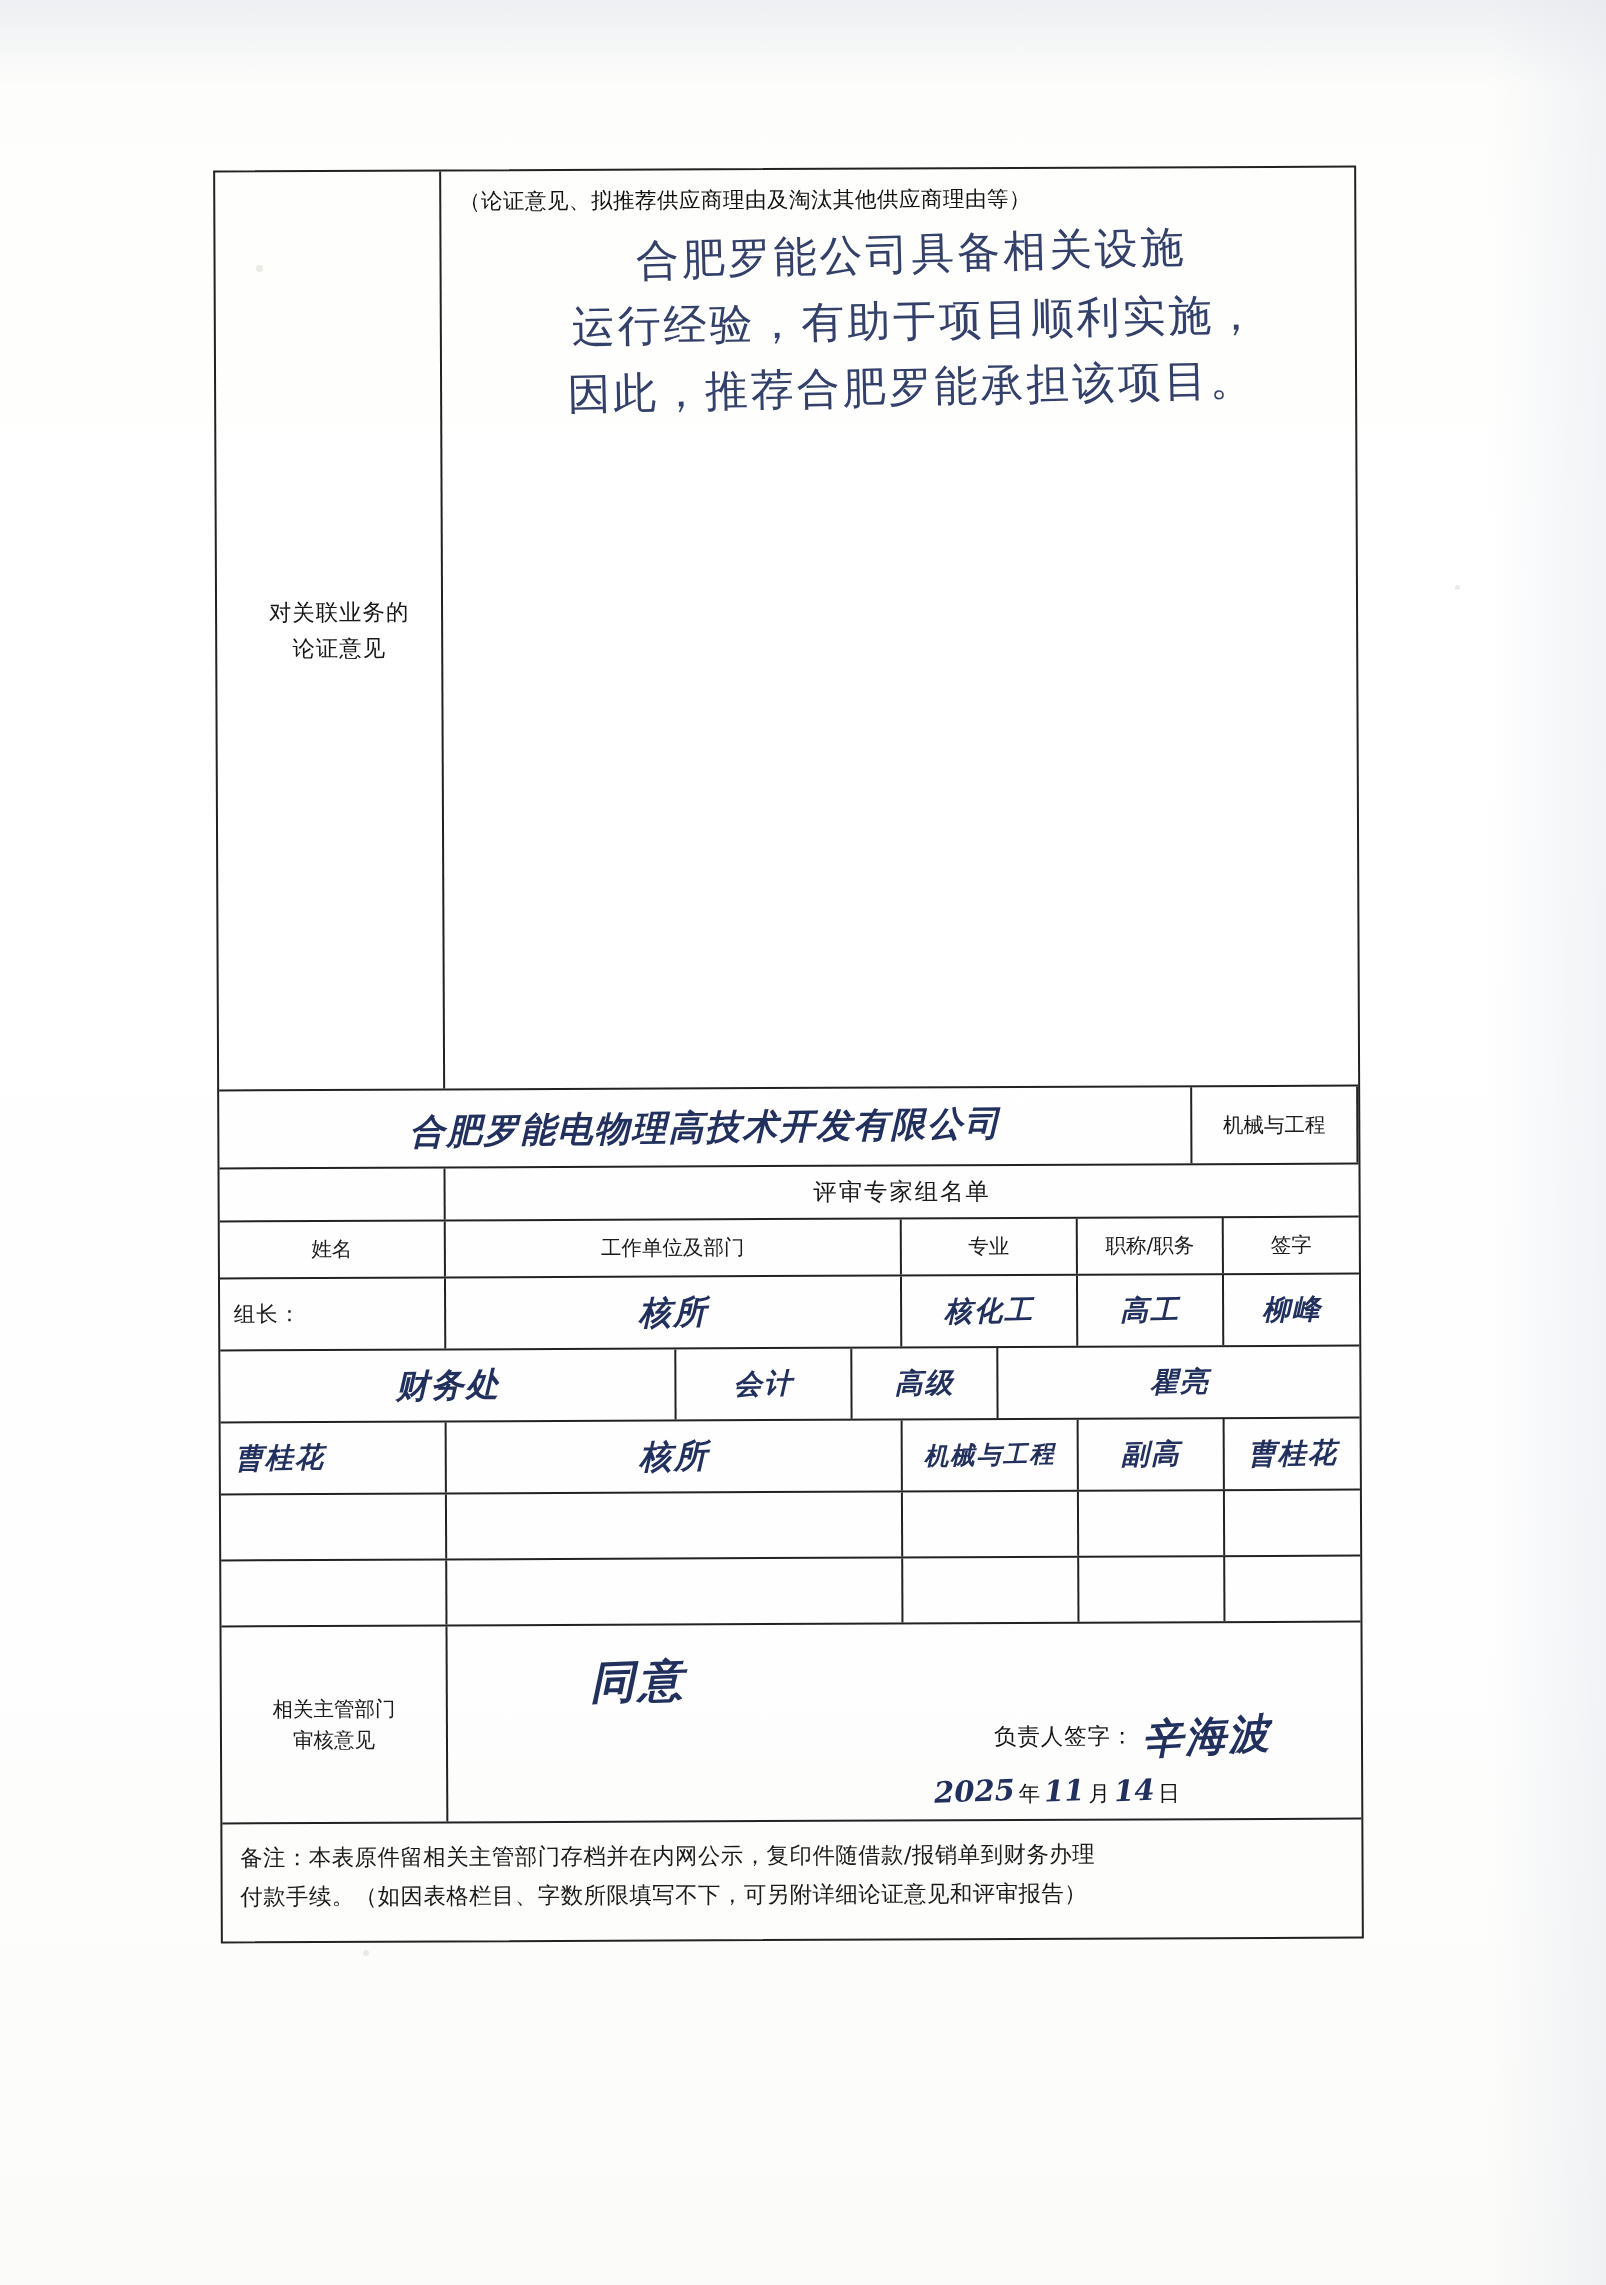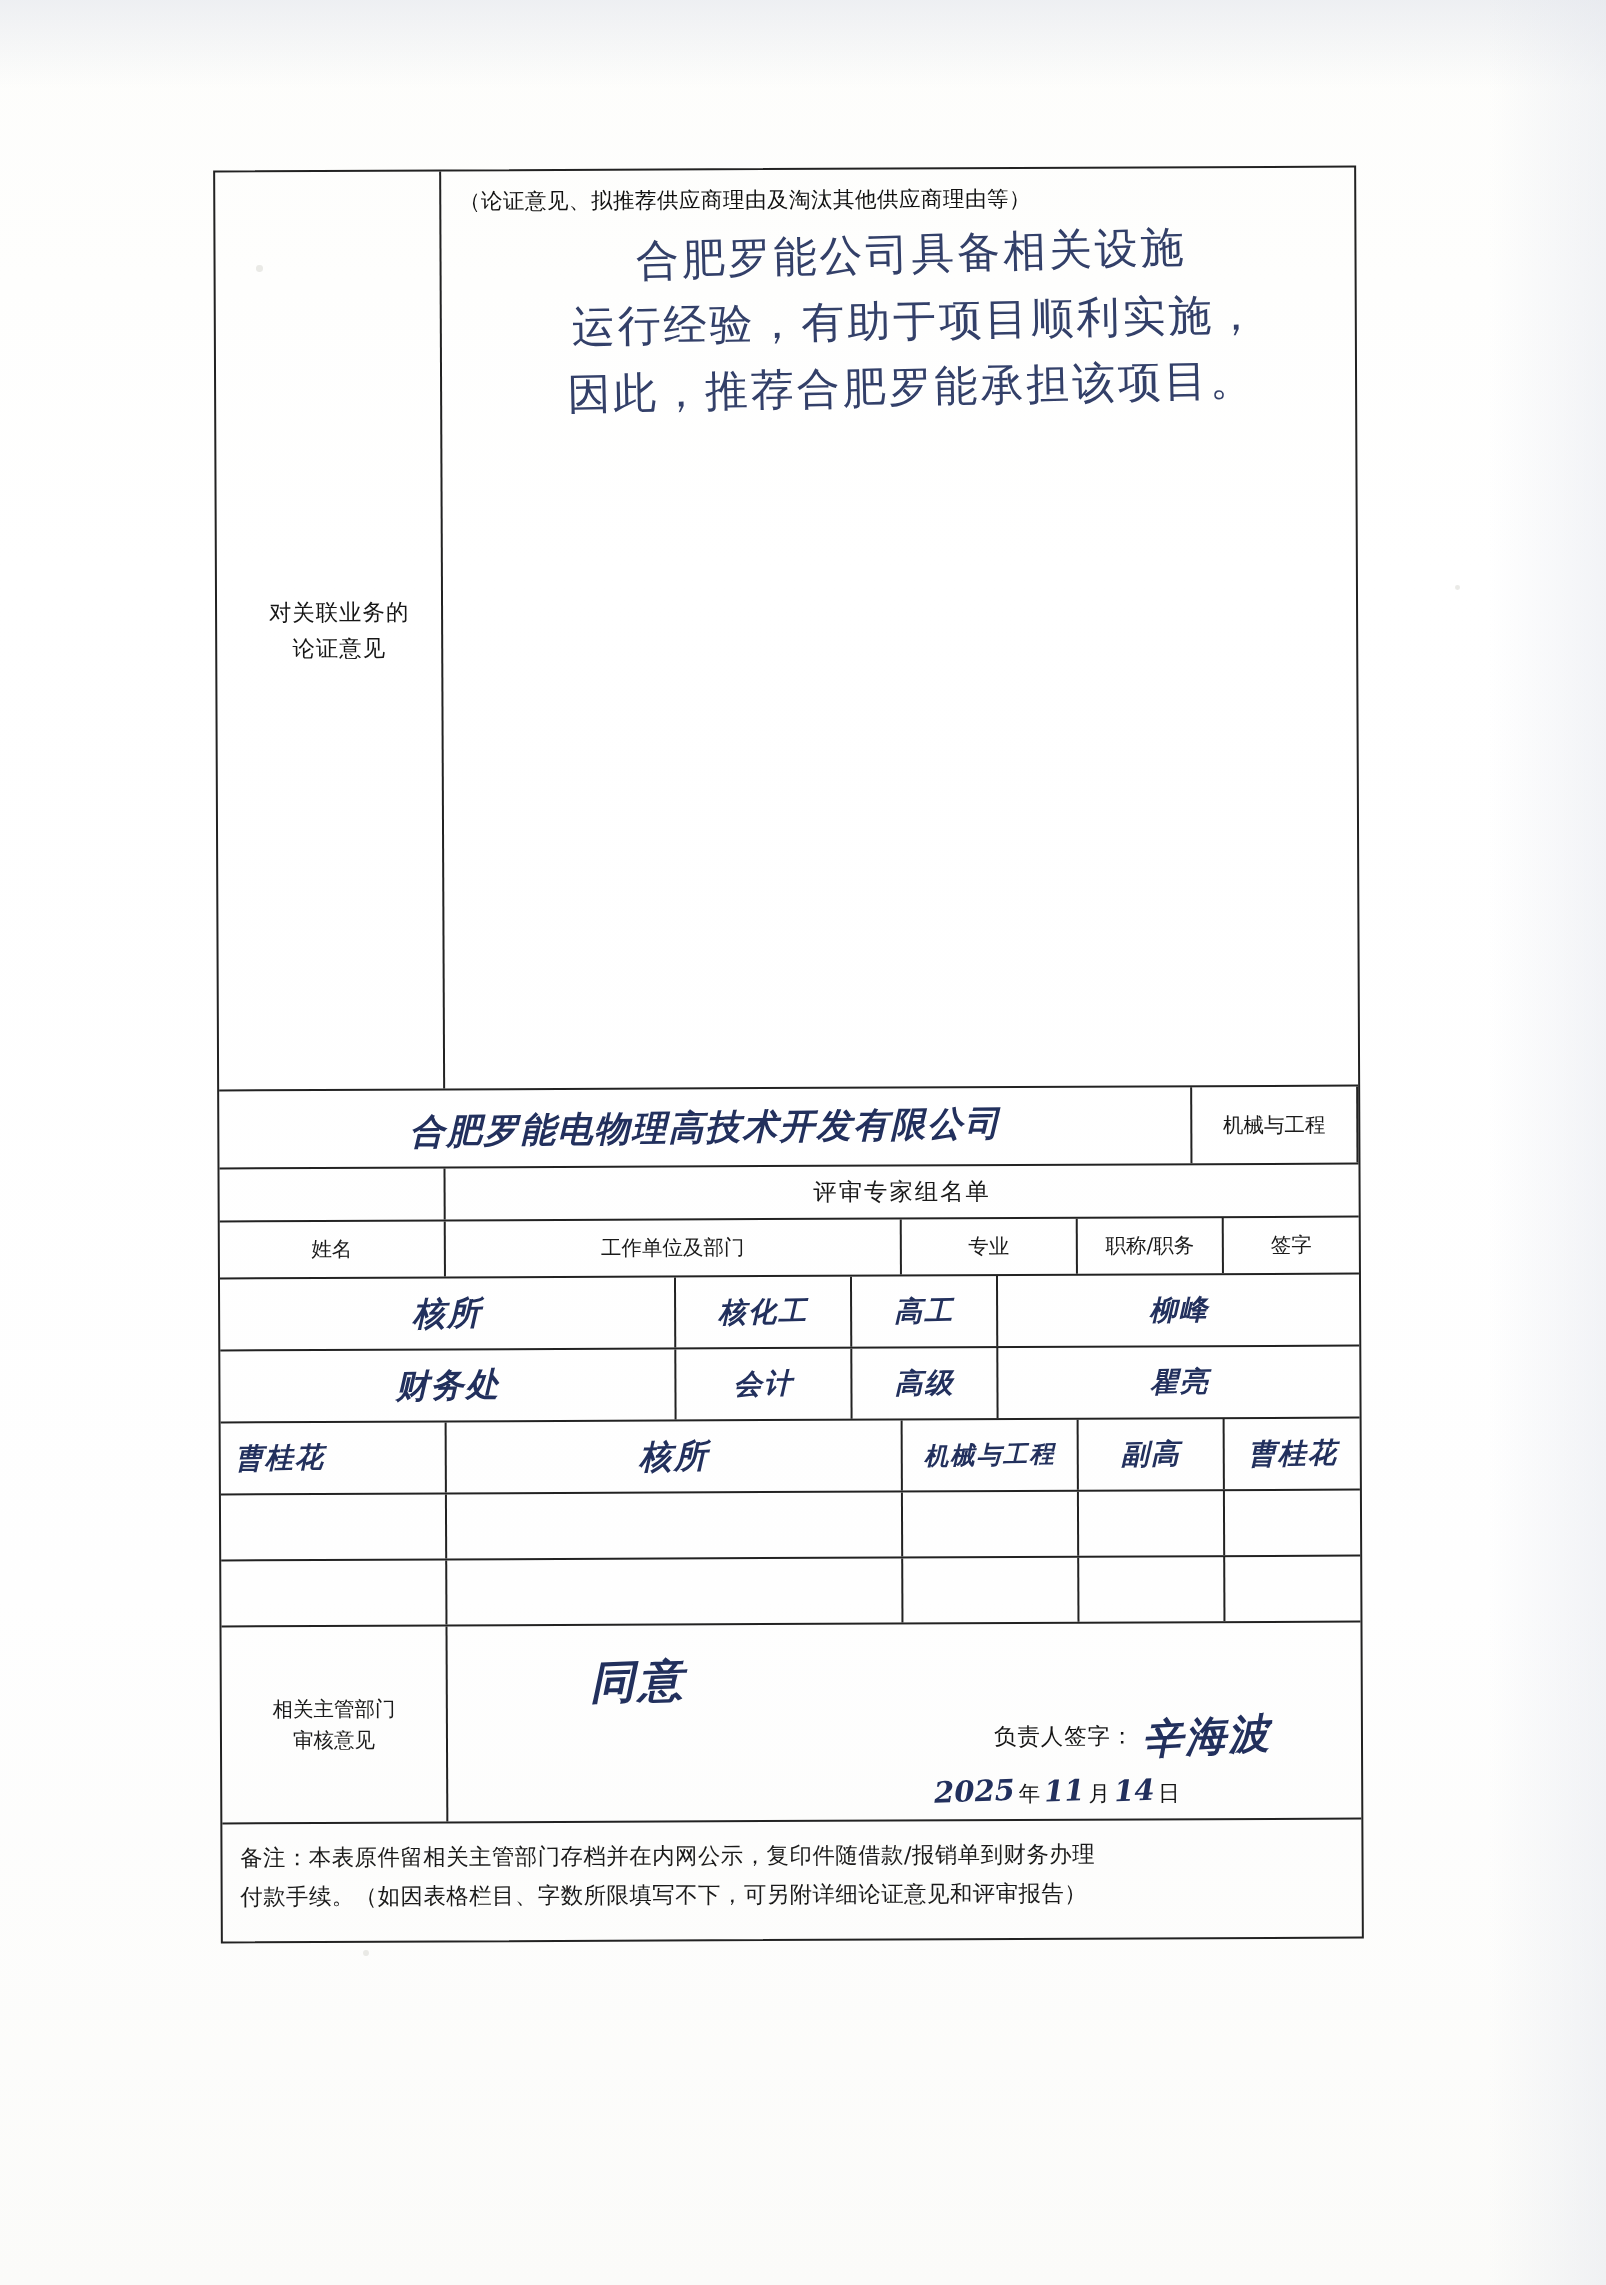--- a/index.html
+++ b/index.html
@@ -282,20 +282,24 @@
 
     <div class="row head-row">
       <div class="cell c-name">姓名</div>
       <div class="cell c-unit">工作单位及部门</div>
       <div class="cell c-major">专业</div>
       <div class="cell c-title">职称/职务</div>
       <div class="cell c-sign">签字</div>
     </div>
 
     <div class="row member-row">
+      <div class="cell c-name">
+        <span class="role-label">组长：</span>
+        <span class="hw sm"></span>
+      </div>
       <div class="cell c-unit">
         <span class="hw">核所</span>
       </div>
       <div class="cell c-major">
         <span class="hw sm">核化工</span>
       </div>
       <div class="cell c-title">
         <span class="hw sm">高工</span>
       </div>
       <div class="cell c-sign">

